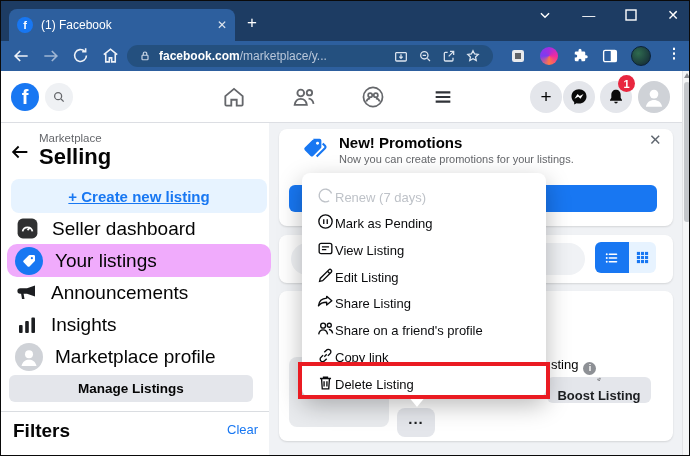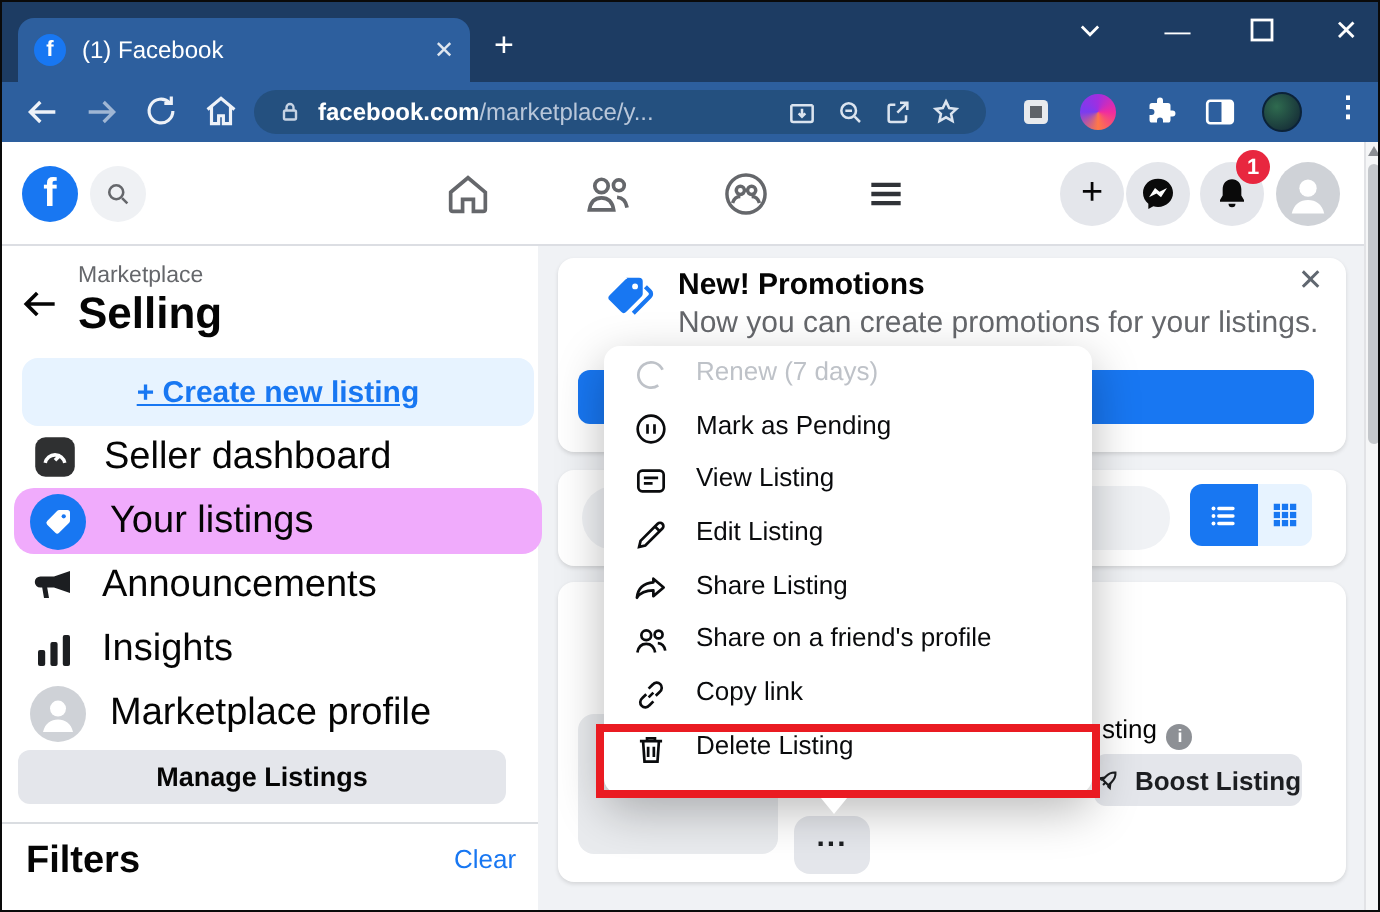--- a/index.html
+++ b/index.html
@@ -31,21 +31,21 @@
   .sb-item{left:6px;width:264px;height:33px;display:flex;align-items:center;gap:12px;padding-left:8px;box-sizing:border-box;border-radius:10px;}
   .sb-item.selected{background:#f0abfc;}
   .sb-label{font-size:19px;color:#050505;font-weight:500;}
   .manage-btn{left:8px;top:374px;width:244px;height:27px;background:#e4e6eb;border-radius:6px;
               font-size:13.5px;font-weight:600;color:#050505;display:flex;align-items:center;justify-content:center;}
   
   .card{background:#fff;border-radius:8px;box-shadow:0 1px 2px rgba(0,0,0,.12);}
   
   .menu{left:301px;top:172px;width:244px;height:224px;background:#fff;border-radius:8px;
         box-shadow:0 8px 24px rgba(0,0,0,.28);padding:5px 0;box-sizing:border-box;z-index:50;}
-  .menu-row{height:26.7px;display:flex;align-items:flex-start;gap:13px;padding-left:14px;font-size:13px;color:#0a0b0d;}
+  .menu-row{height:26.7px;display:flex;align-items:flex-end;padding-left:14px;font-size:13px;color:#0a0b0d;}
   .menu-row.disabled{color:#bec2c8;}
   .menu-tail{left:407px;top:395px;width:0;height:0;border-left:9px solid transparent;border-right:9px solid transparent;
              border-top:11px solid #fff;z-index:51;}
   .red-box{left:297px;top:361px;width:252px;height:37px;border:4px solid #ea1b22;box-sizing:border-box;z-index:60;}
   .info-dot{display:inline-flex;width:13px;height:13px;border-radius:50%;background:#8d9095;color:#fff;
             font-size:9px;font-weight:bold;align-items:center;justify-content:center;margin-left:5px;vertical-align:-2px;}
 </style>
 </head>
 <body>
 
@@ -284,21 +284,21 @@
 
   <div class="abs card" style="left:278px;top:128px;width:394px;height:97px;"></div>
   <span class="abs" style="left:300px;top:135px;">
     <svg width="27" height="27" viewBox="0 0 24 24">
         <path fill="#1877f2" d="M10.8 2.5h5.7a1.6 1.6 0 011.6 1.6v5.7a1.6 1.6 0 01-.5 1.1l-6.8 6.8a1.6 1.6 0 01-2.3 0l-5.1-5.1a1.6 1.6 0 010-2.3l6.8-6.8a1.6 1.6 0 011.1-.5z"></path>
         <path d="M19.3 6.6l2 2a1.6 1.6 0 010 2.3l-7.4 7.4" stroke="#1877f2" stroke-width="1.9" fill="none"></path>
         <circle cx="14.7" cy="6.4" r="1.3" fill="#fff"></circle>
       </svg>
     </span>
   <div class="abs" style="left:338px;top:133px;font-size:15px;font-weight:700;color:#050505;">New! Promotions</div>
-  <div class="abs" style="left:338px;top:152px;font-size:15px;color:#65676b;">Now you can create promotions for your listings.</div>
+  <div class="abs" style="left:338px;top:152px;font-size:11px;color:#65676b;">Now you can create promotions for your listings.</div>
   <span class="abs" style="left:648px;top:130px;font-size:15px;color:#606770;">✕</span>
   <div class="abs" style="left:288px;top:184px;width:368px;height:27px;background:#1877f2;border-radius:6px;"></div>
 
   <div class="abs card" style="left:278px;top:234px;width:394px;height:48px;"></div>
   <div class="abs" style="left:290px;top:242px;width:294px;height:32px;background:#f0f2f5;border-radius:16px;"></div>
   <div class="abs" style="left:594px;top:241px;width:34px;height:31px;background:#1877f2;border-radius:6px 0 0 6px;display:flex;align-items:center;justify-content:center;">
     <svg width="18" height="18" viewBox="0 0 24 24">
         <g stroke="#fff" stroke-width="2.2" stroke-linecap="round">
           <path d="M8.5 7h9.5M8.5 12h9.5M8.5 17h9.5"></path>
         </g>
@@ -321,21 +321,21 @@
           <rect x="3" y="16" width="5" height="5"></rect>
           <rect x="9.5" y="16" width="5" height="5"></rect>
           <rect x="16" y="16" width="5" height="5"></rect>
         </g>
       </svg>
   </div>
 
   <div class="abs card" style="left:278px;top:290px;width:394px;height:150px;"></div>
   <div class="abs" style="left:288px;top:356px;width:100px;height:70px;background:#e9ebee;border-radius:8px;"></div>
   <div class="abs" style="left:550px;top:356px;font-size:13px;color:#050505;white-space:nowrap;"><span>sting</span><span class="info-dot">i</span></div>
-  <div class="abs flex" style="left:546px;top:376px;width:104px;height:26px;background:#e4e6eb;border-radius:6px;justify-content:center;gap:6px;">
+  <div class="abs flex" style="left:546px;top:376px;width:104px;height:26px;background:#e4e6eb;border-radius:6px;justify-content:center;gap:6px;flex-direction:column;">
     <svg width="14" height="14" viewBox="0 0 24 24" fill="none" stroke="#1c1e21" stroke-width="1.8">
         <g transform="rotate(45 12 12)">
           <path d="M12 3c2.4 2 3.4 4.9 3.4 7.9V15H8.6v-4.1C8.6 7.9 9.6 5 12 3z"></path>
           <path d="M8.6 12.5L6 15.8h2.6M15.4 12.5l2.6 3.3h-2.6M12 15v3"></path>
         </g>
       </svg>
     <span style="font-size:13px;font-weight:600;color:#1c1e21;">Boost Listing</span>
   </div>
   <div class="abs" style="left:396px;top:407px;width:38px;height:29px;background:#e4e6eb;border-radius:8px;display:flex;align-items:center;justify-content:center;font-weight:800;color:#1c1e21;font-size:15px;letter-spacing:1px;line-height:10px;padding-bottom:7px;box-sizing:border-box;">
       <span>...</span>

